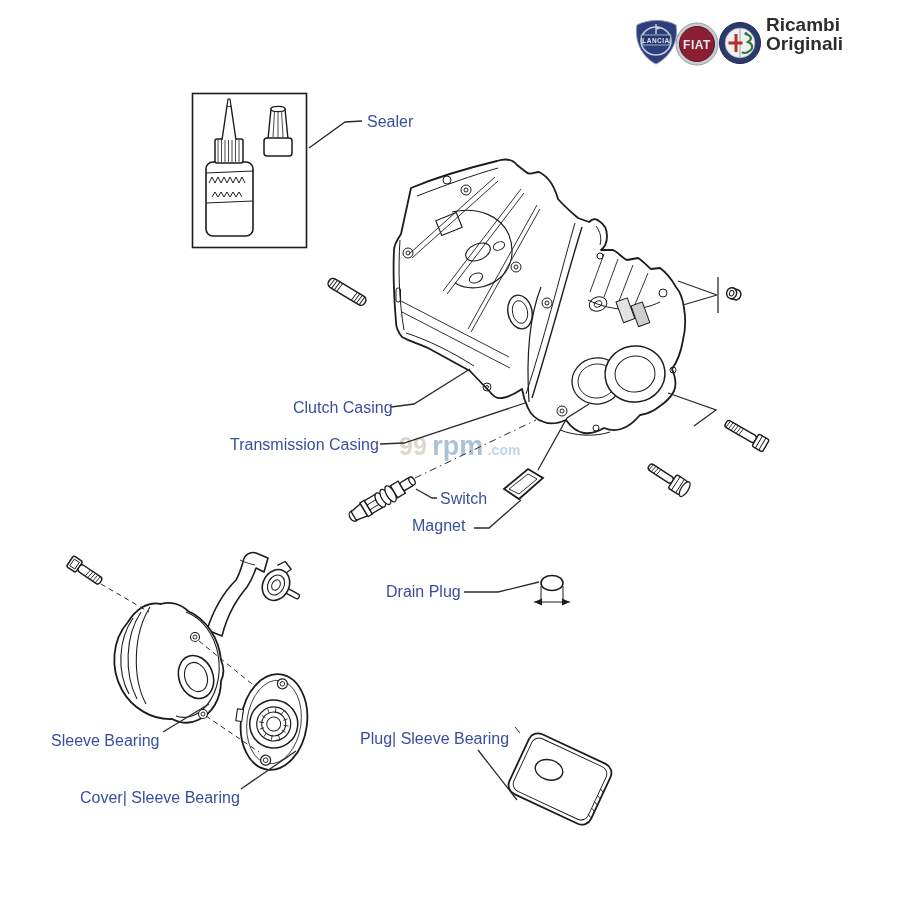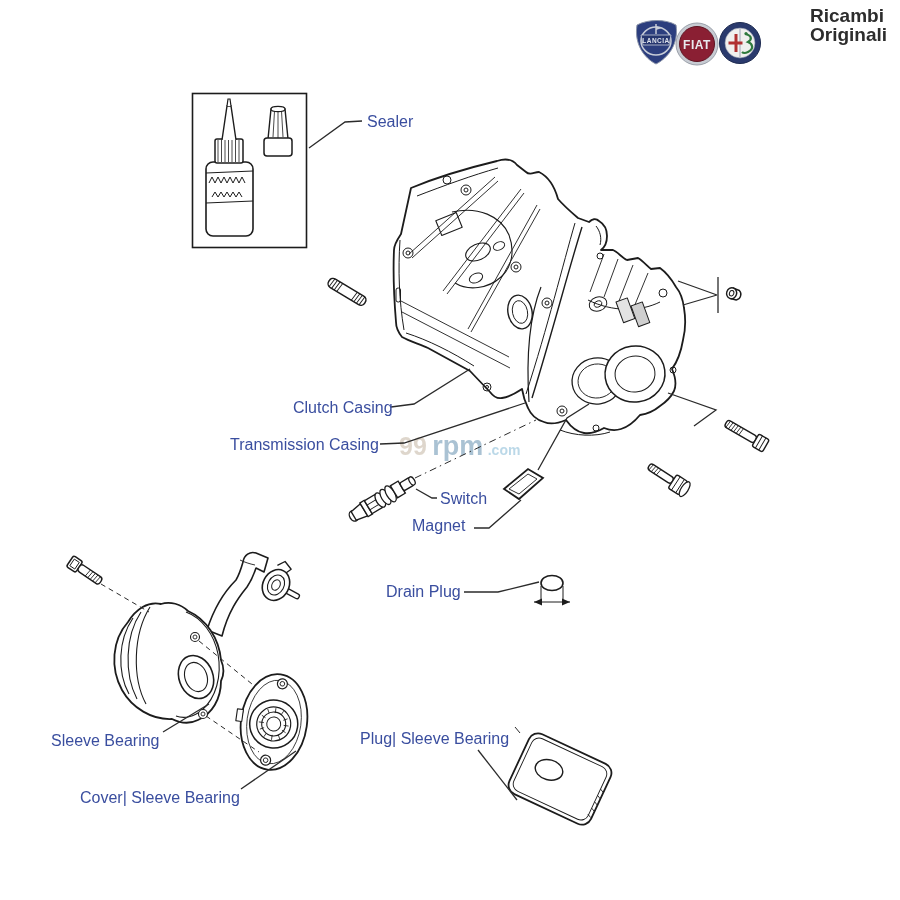--- a/index.html
+++ b/index.html
@@ -1,19 +1,19 @@
 <!DOCTYPE html>
 <html><head>
 <meta charset="utf-8">
 <style>
   html,body{margin:0;padding:0;background:#fff;}
   .canvas{position:relative;width:900px;height:900px;background:#ffffff;overflow:hidden;
           font-family:"Liberation Sans", sans-serif;}
-  .brand{position:absolute;left:766px;top:6px;font-weight:bold;font-size:19px;
-         line-height:19px;color:#2d2d2d;letter-spacing:0px;margin-left:44px;}
+  .brand{position:absolute;left:766px;top:15px;font-weight:bold;font-size:19px;
+         line-height:19px;color:#2d2d2d;letter-spacing:0px;}
   .diagram-svg{position:absolute;left:0;top:0;}
   .lbl{font-family:"Liberation Sans", sans-serif;font-size:16px;}
 </style>
 </head>
 <body>
 
 <div class="canvas">
 
   <div class="brand">
     <div>Ricambi</div>

